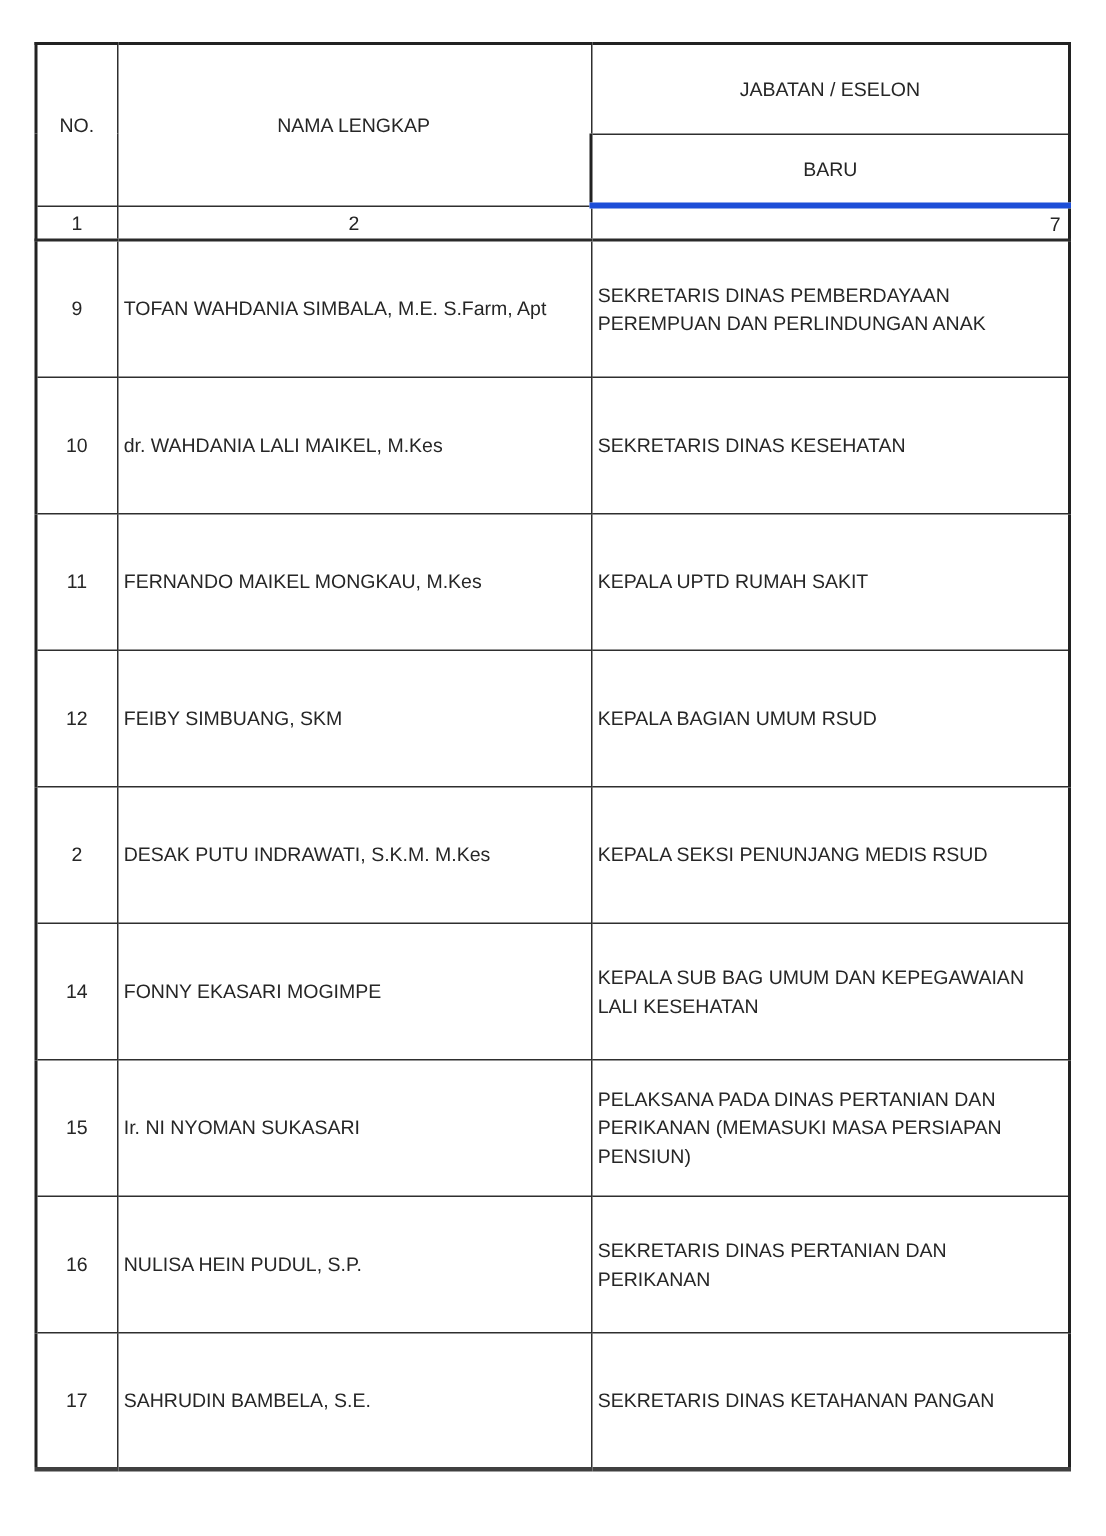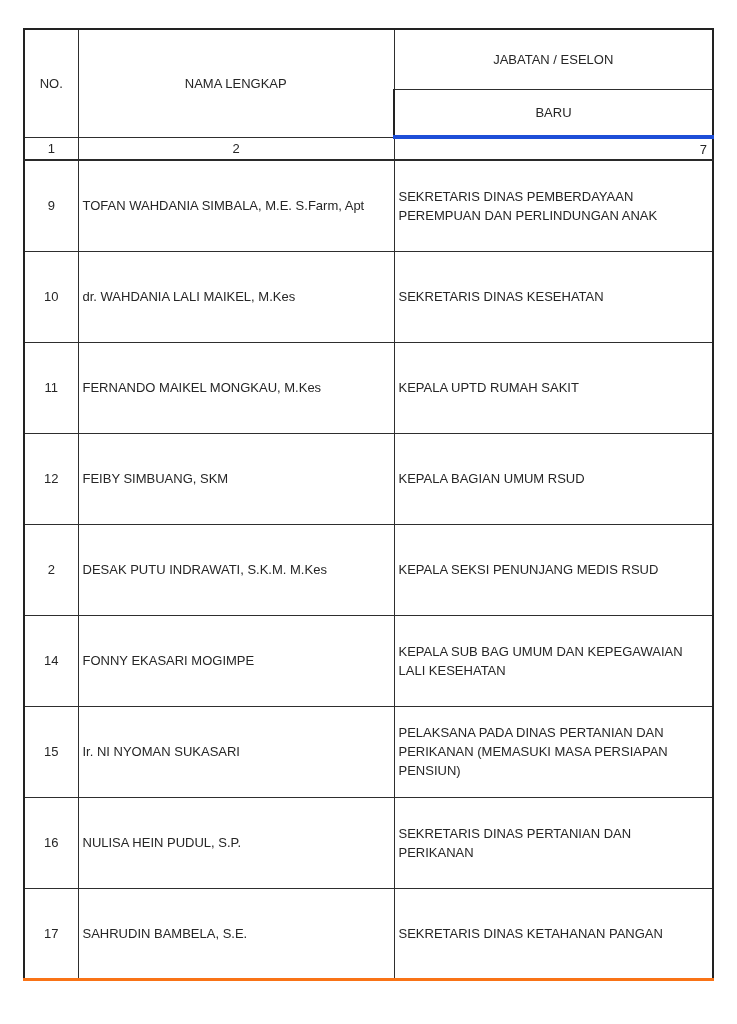--- a/index.html
+++ b/index.html
@@ -38,21 +38,21 @@
     vertical-align: middle;
     padding: 2px 4px;
     overflow: hidden;
   }
 
   
   table.personnel { border: 2px solid #222222; }
   table.personnel tr > *:first-child { border-left: 2px solid #222222; }
   table.personnel tr > *:last-child  { border-right: 2px solid #222222; }
   table.personnel thead tr:first-child > * { border-top: 2px solid #222222; }
-  table.personnel tbody tr:last-child > *  { border-bottom: 3px solid #f97316; }
+  table.personnel tbody tr:last-child > *  { border-bottom: 3px solid #404040; }
 
   
   tr.hdr-top    { height: 60px; }
   tr.hdr-sub    { height: 48px; }
   table.personnel th {
     text-align: center;
     font-weight: 400;
   }
   th.pos-group { border-bottom: 2px solid #222222; }
   tr.hdr-sub > th { border-bottom: 4px solid #1d4ed8; }

